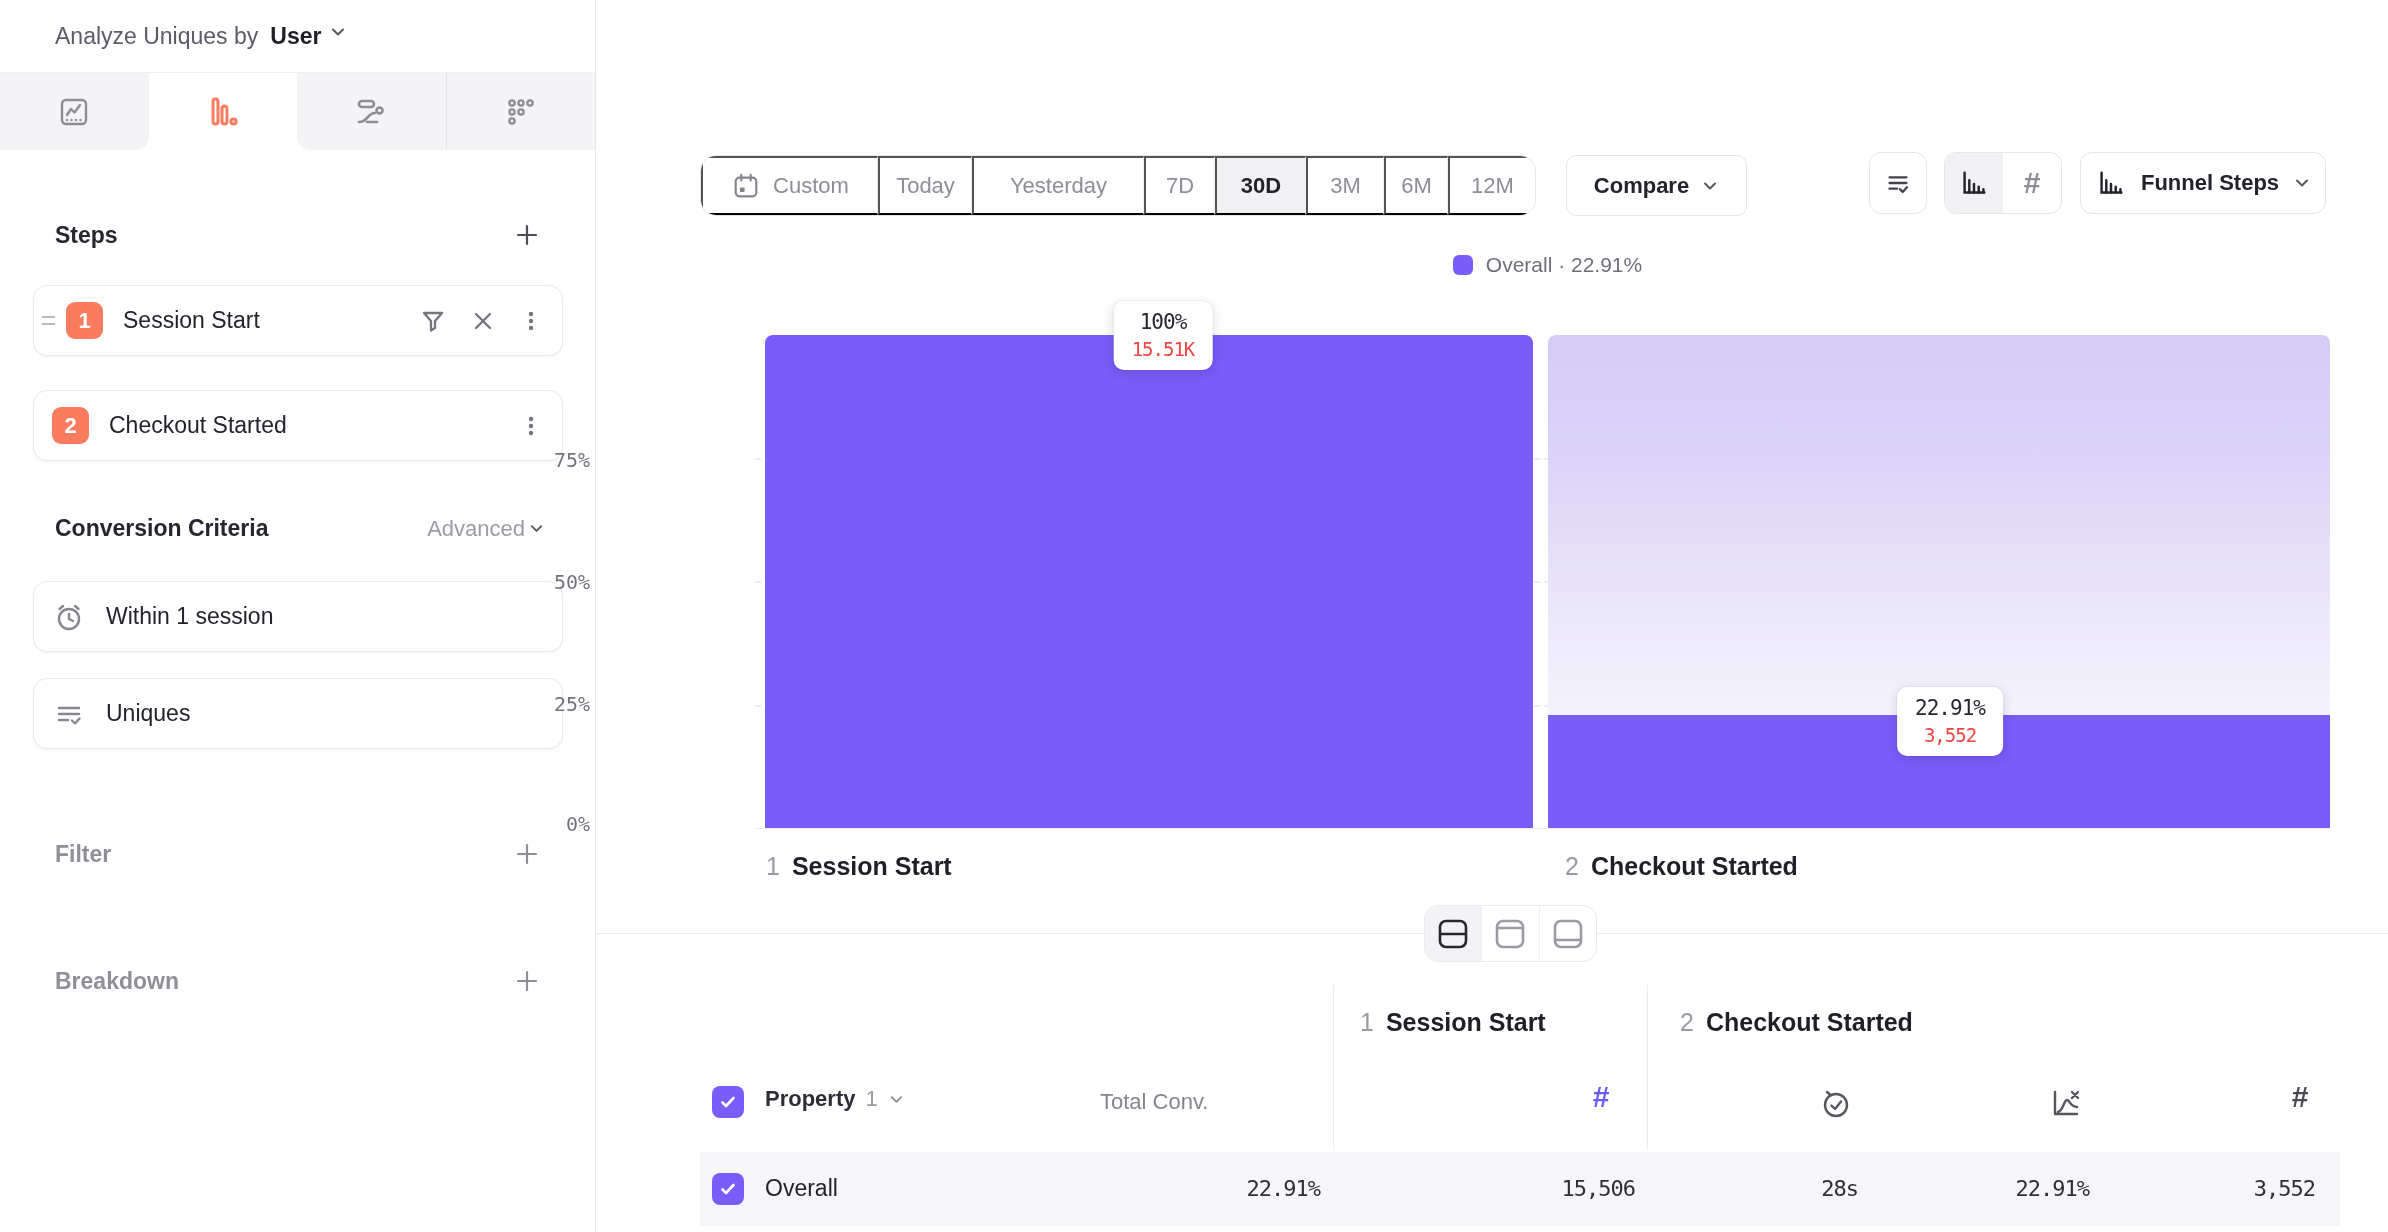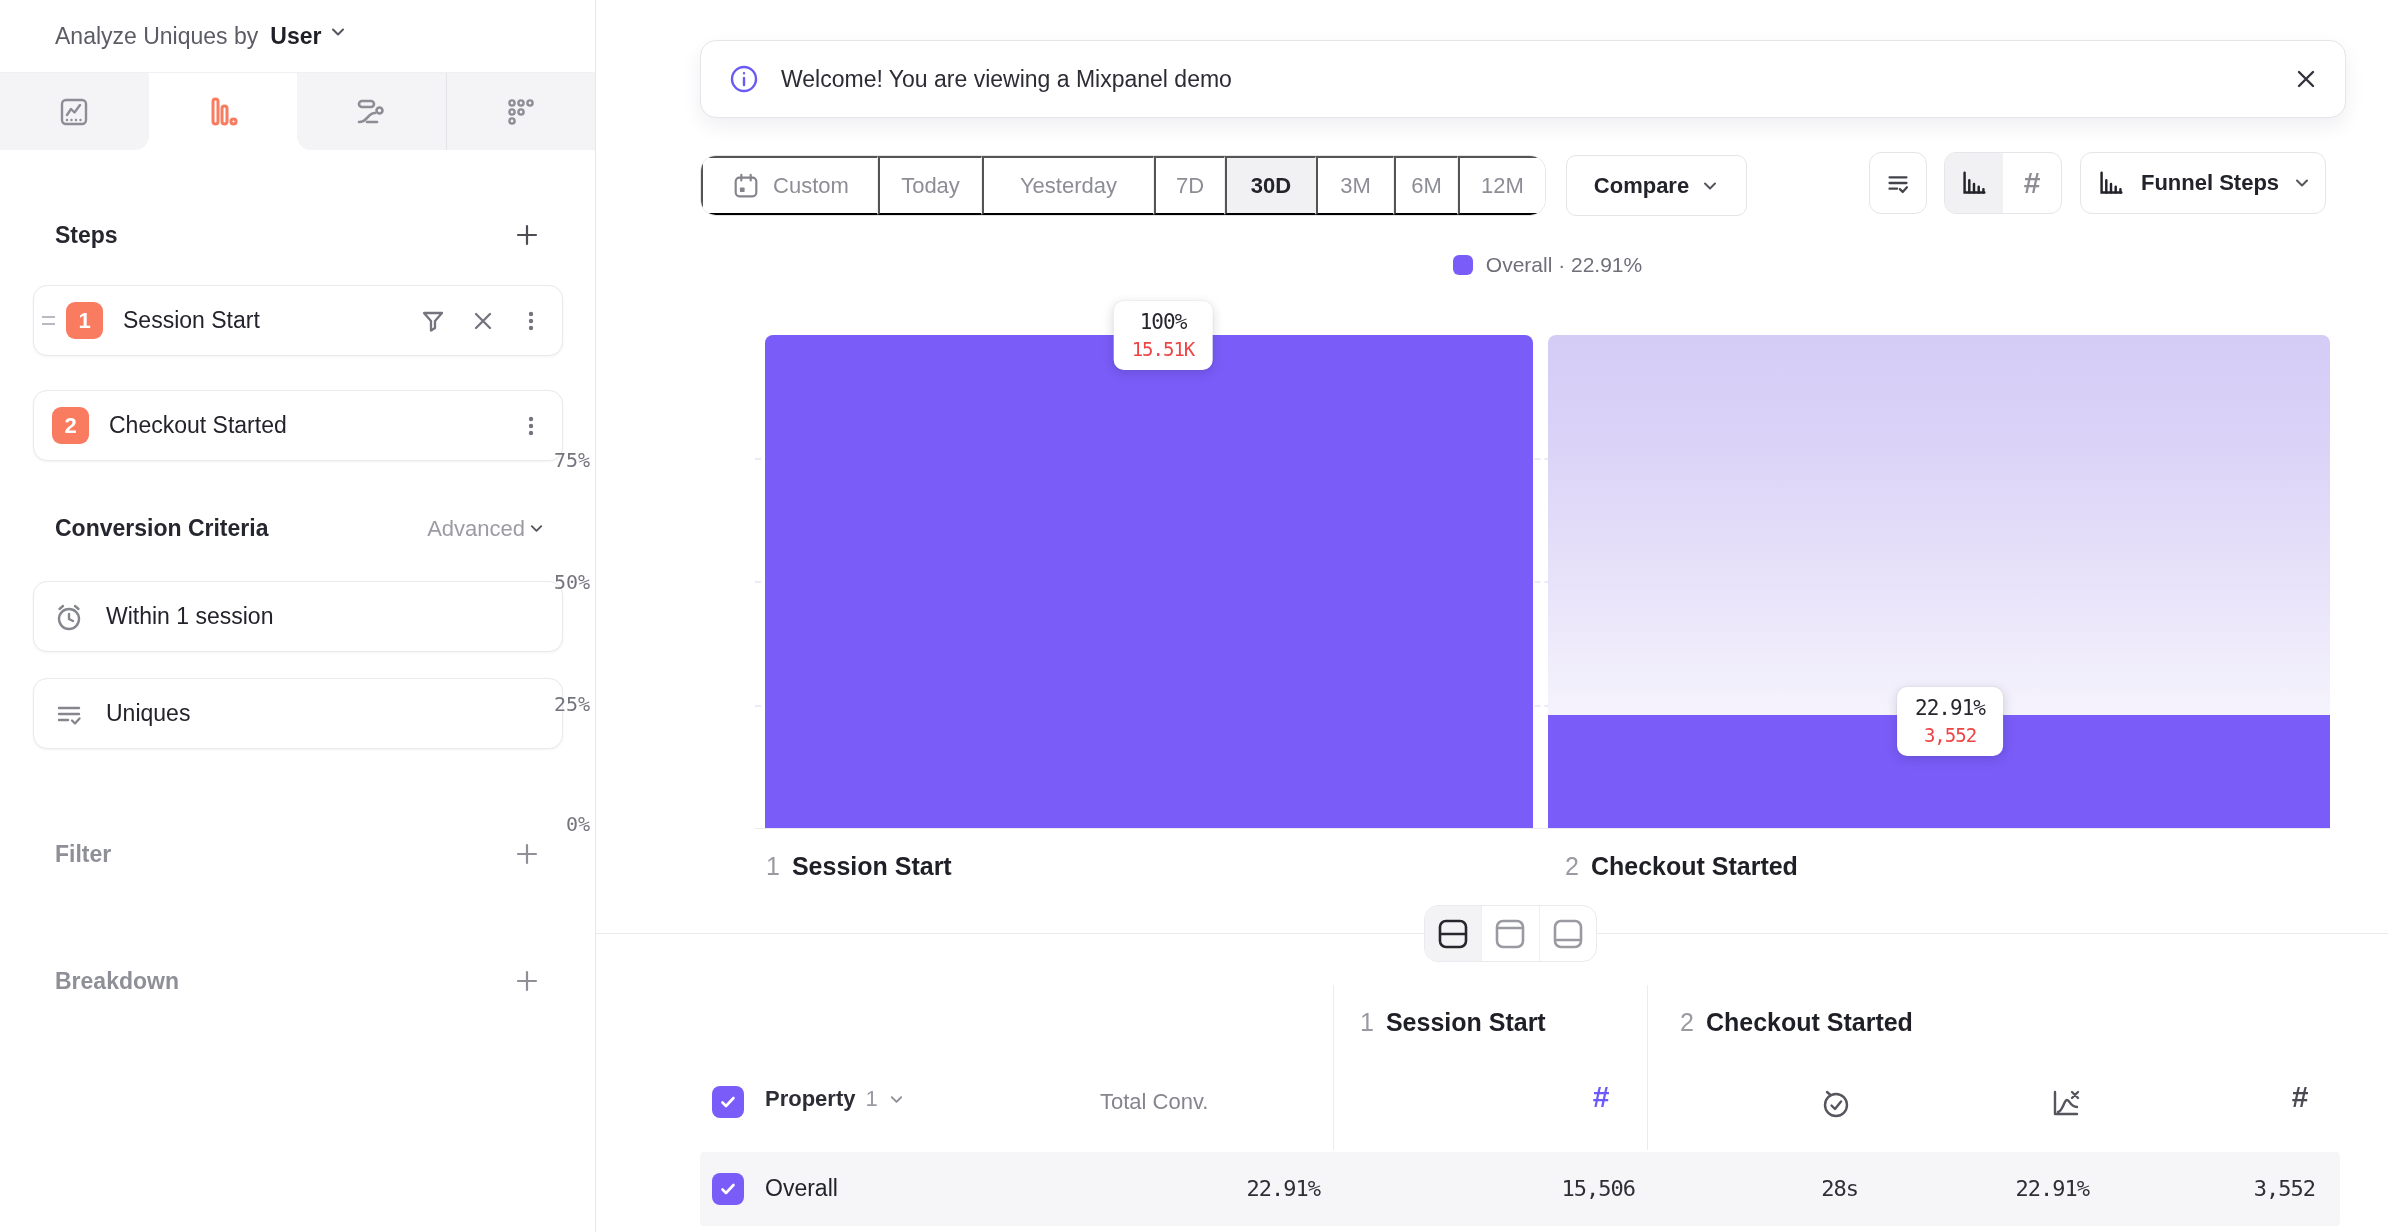--- a/index.html
+++ b/index.html
@@ -279,43 +279,31 @@
     <div class="side-section-head" style="top:963px">
       <span class="side-title muted">Breakdown</span>
       <button class="plus-btn" style="color:#8f8f98">
         <svg width="26" height="26" viewBox="0 0 26 26" fill="none" stroke="currentColor" stroke-width="2.2" stroke-linecap="round">
             <path d="M13 4v18M4 13h18"></path>
           </svg>
       </button>
     </div>
   </div>
 
-  <div class="banner">
-    <svg class="info-ic" width="34" height="34" viewBox="0 0 34 34" fill="none" stroke="currentColor" stroke-width="2.4">
-        <circle cx="17" cy="17" r="12"></circle>
-        <path d="M17 11.2h.02M17 16v7" stroke-linecap="round"></path>
-      </svg>
-    <span class="banner-text">Welcome! You are viewing a Mixpanel demo</span>
-    <button class="banner-close">
-      <svg width="26" height="26" viewBox="0 0 26 26" fill="none" stroke="currentColor" stroke-width="2.4" stroke-linecap="round">
-          <path d="M6 6l14 14M20 6L6 20"></path>
-        </svg>
-    </button>
-  </div>
 
   <div class="segctrl">
     <button class="seg" style="width:177px">
       <svg class="cal" width="30" height="30" viewBox="0 0 32 32" fill="none" stroke="currentColor" stroke-width="2.3" stroke-linecap="round">
           <rect x="5" y="7" width="22" height="20" rx="4"></rect>
           <path d="M11 4v6M21 4v6"></path>
           <rect x="9.5" y="17.5" width="5" height="5" rx="1" fill="currentColor" stroke="none"></rect>
         </svg>
       <span>Custom</span>
     </button>
-    <button class="seg" style="width:104px">
+    <button class="seg" style="width:94px">
         <span>Today</span>
       </button>
     <button class="seg" style="width:172px">
         <span>Yesterday</span>
       </button>
     <button class="seg" style="width:71px">
         <span>7D</span>
       </button>
     <button class="seg selected" style="width:91px">
         <span>30D</span>

